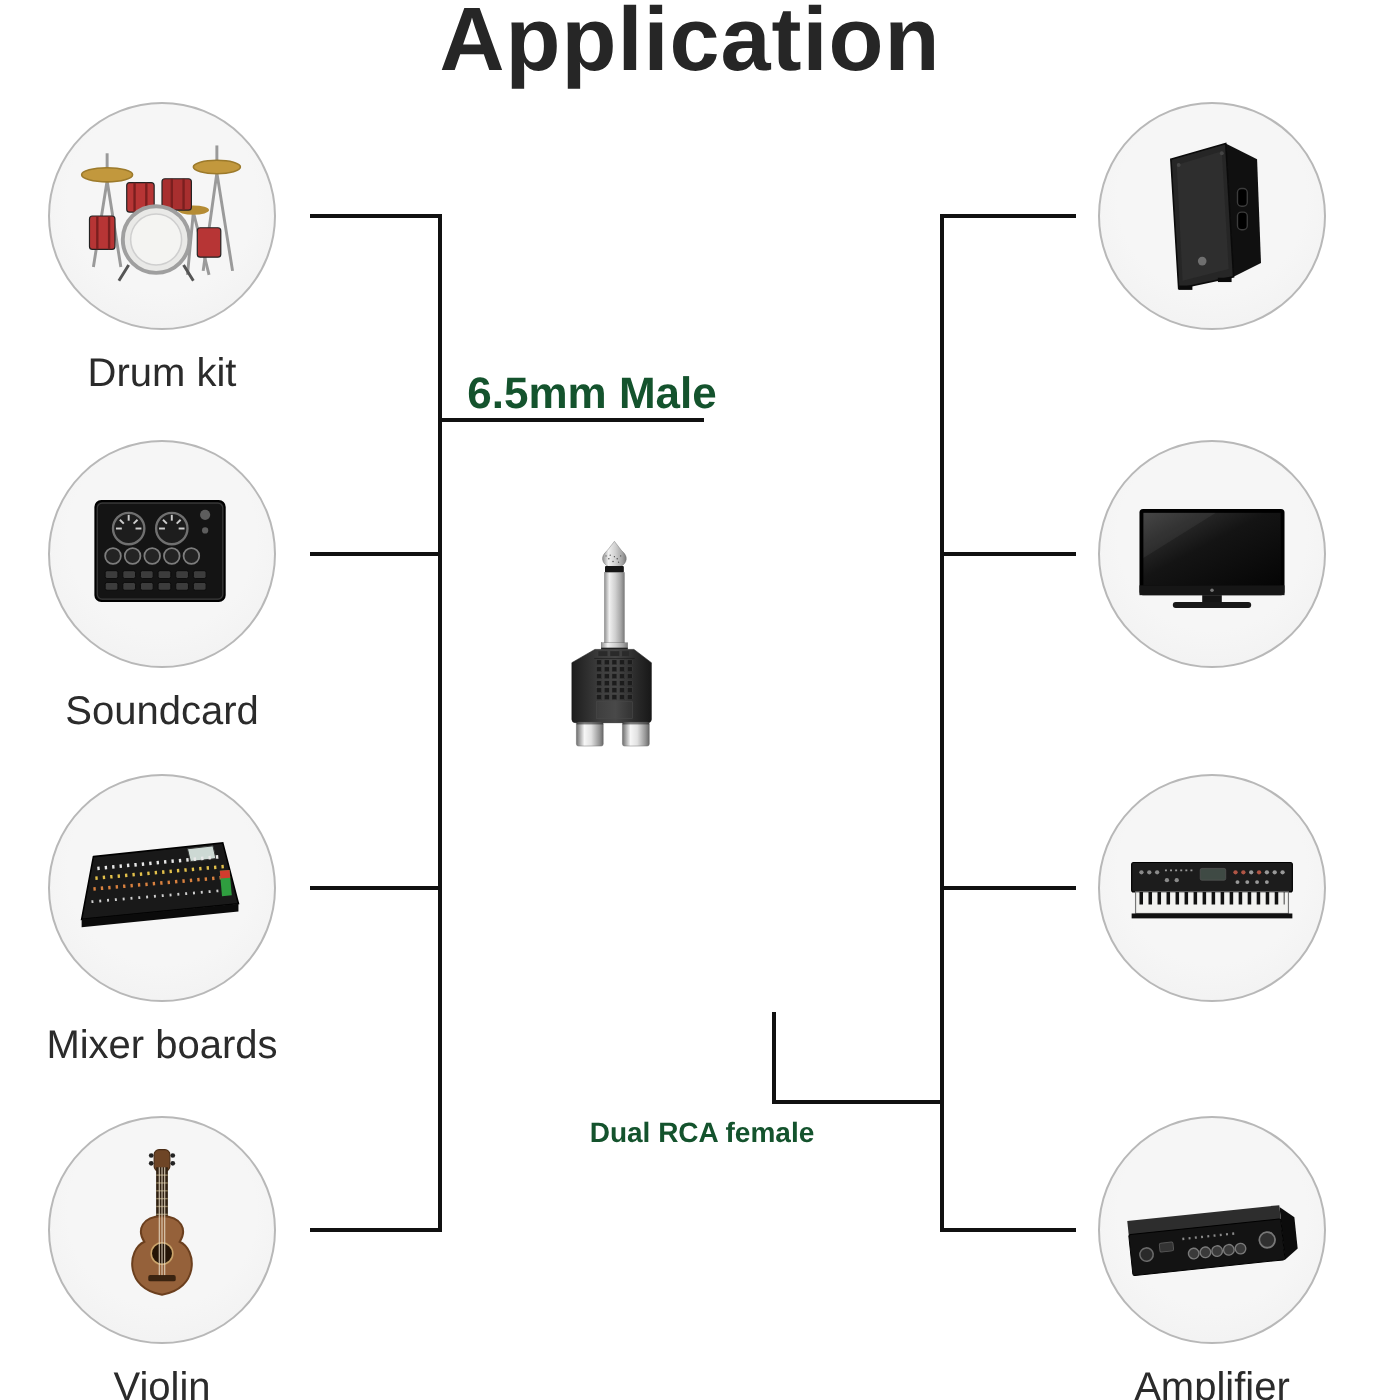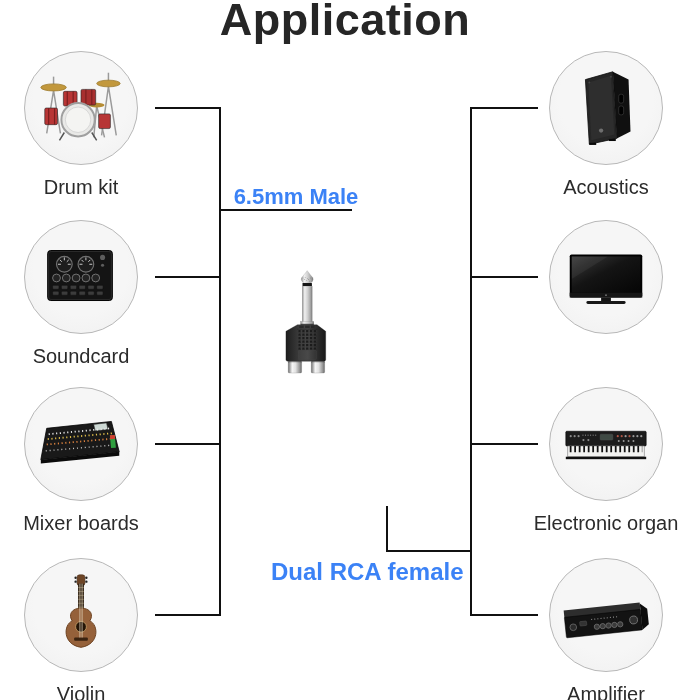--- a/index.html
+++ b/index.html
@@ -19,24 +19,24 @@
     border:1px solid #b8b8b8;margin:0 auto;
     display:flex;align-items:center;justify-content:center;box-sizing:border-box;
   }
   .circle svg{display:block;}
   .dev-label{
     margin-top:11px;font-size:20px;color:#2b2b2b;white-space:nowrap;
   }
   .tv-spacing{letter-spacing:4px;}
   .line{position:absolute;background:#111111;}
   .conn-label{
-    position:absolute;font-weight:700;color:#3b82f6;text-align:center;white-space:nowrap;
+    position:absolute;font-weight:700;color:#14532d;text-align:center;white-space:nowrap;
   }
   .label-top{left:230px;top:184px;width:132px;font-size:22px;}
-  .label-bottom{left:271px;top:558px;width:160px;font-size:24px;}
+  .label-bottom{left:271px;top:558px;width:160px;font-size:14px;}
 </style>
 </head>
 <body>
 
 <div class="abs title">Application</div>
 
 <div class="line" style="left:219px;top:107px;width:2px;height:509px;"></div>
 <div class="line" style="left:470px;top:107px;width:2px;height:509px;"></div>
 
 <div class="line" style="left:155px;top:107px;width:66px;height:2px;"></div>
@@ -291,21 +291,20 @@
       <rect x="63" y="48" width="5" height="9" rx="2" fill="#000000" stroke="#3c3c3c" stroke-width="0.7"></rect>
       <polygon points="29,21 57,13 61,81 33,87" fill="#262626" stroke="#0a0a0a" stroke-width="0.8"></polygon>
       <polygon points="32,24 55,17 58.5,77 35,83" fill="#2e2e2e"></polygon>
       <circle cx="45" cy="73" r="2.2" fill="#6f6f6f"></circle>
       <circle cx="33" cy="24" r="1" fill="#444444"></circle>
         <circle cx="55" cy="18" r="1" fill="#444444"></circle>
       <rect x="33" y="85.5" width="7" height="2.2" fill="#0a0a0a"></rect>
       <rect x="53" y="81.5" width="7" height="2.2" fill="#0a0a0a"></rect>
     </svg>
   </div>
-  <div class="dev-label">Acoustics</div>
 </div>
 
 <div class="item" style="left:521px;top:220px;">
   <div class="circle">
     <svg viewBox="0 0 100 100" width="98" height="98">
       <defs>
         <linearGradient id="tvg" x1="0" y1="0" x2="1" y2="1">
           <stop offset="0" stop-color="#3c3c3c"></stop>
             <stop offset="0.45" stop-color="#141414"></stop>
           <stop offset="1" stop-color="#050505"></stop>
@@ -348,21 +347,20 @@
           <circle cx="63" cy="47" r="1"></circle>
           <circle cx="68" cy="47" r="1"></circle>
         <circle cx="73" cy="47" r="1"></circle>
           <circle cx="78" cy="47" r="1"></circle>
       </g>
       <rect x="11" y="52" width="78" height="11" fill="#f2f2f0" stroke="#777777" stroke-width="0.6"></rect>
       <line x1="13" y1="55.2" x2="87" y2="55.2" stroke="#111111" stroke-width="6.4" stroke-dasharray="1.8,2.8"></line>
       <rect x="9" y="63" width="82" height="2.5" fill="#101010"></rect>
     </svg>
   </div>
-  <div class="dev-label">Electronic organ</div>
 </div>
 
 <div class="item" style="left:521px;top:558px;">
   <div class="circle">
     <svg viewBox="0 0 100 100" width="98" height="98">
       <g transform="rotate(-6 50 55)">
         <polygon points="86,42 93,48 93,64 86,69" fill="#0c0c0c"></polygon>
         <rect x="8" y="41" width="78" height="8" fill="#2d2d2d"></rect>
         <rect x="8" y="48" width="78" height="21" rx="1" fill="#131313" stroke="#000000" stroke-width="0.5"></rect>
         <circle cx="16" cy="59" r="3.4" fill="#2a2a2a" stroke="#6a6a6a" stroke-width="0.8"></circle>

